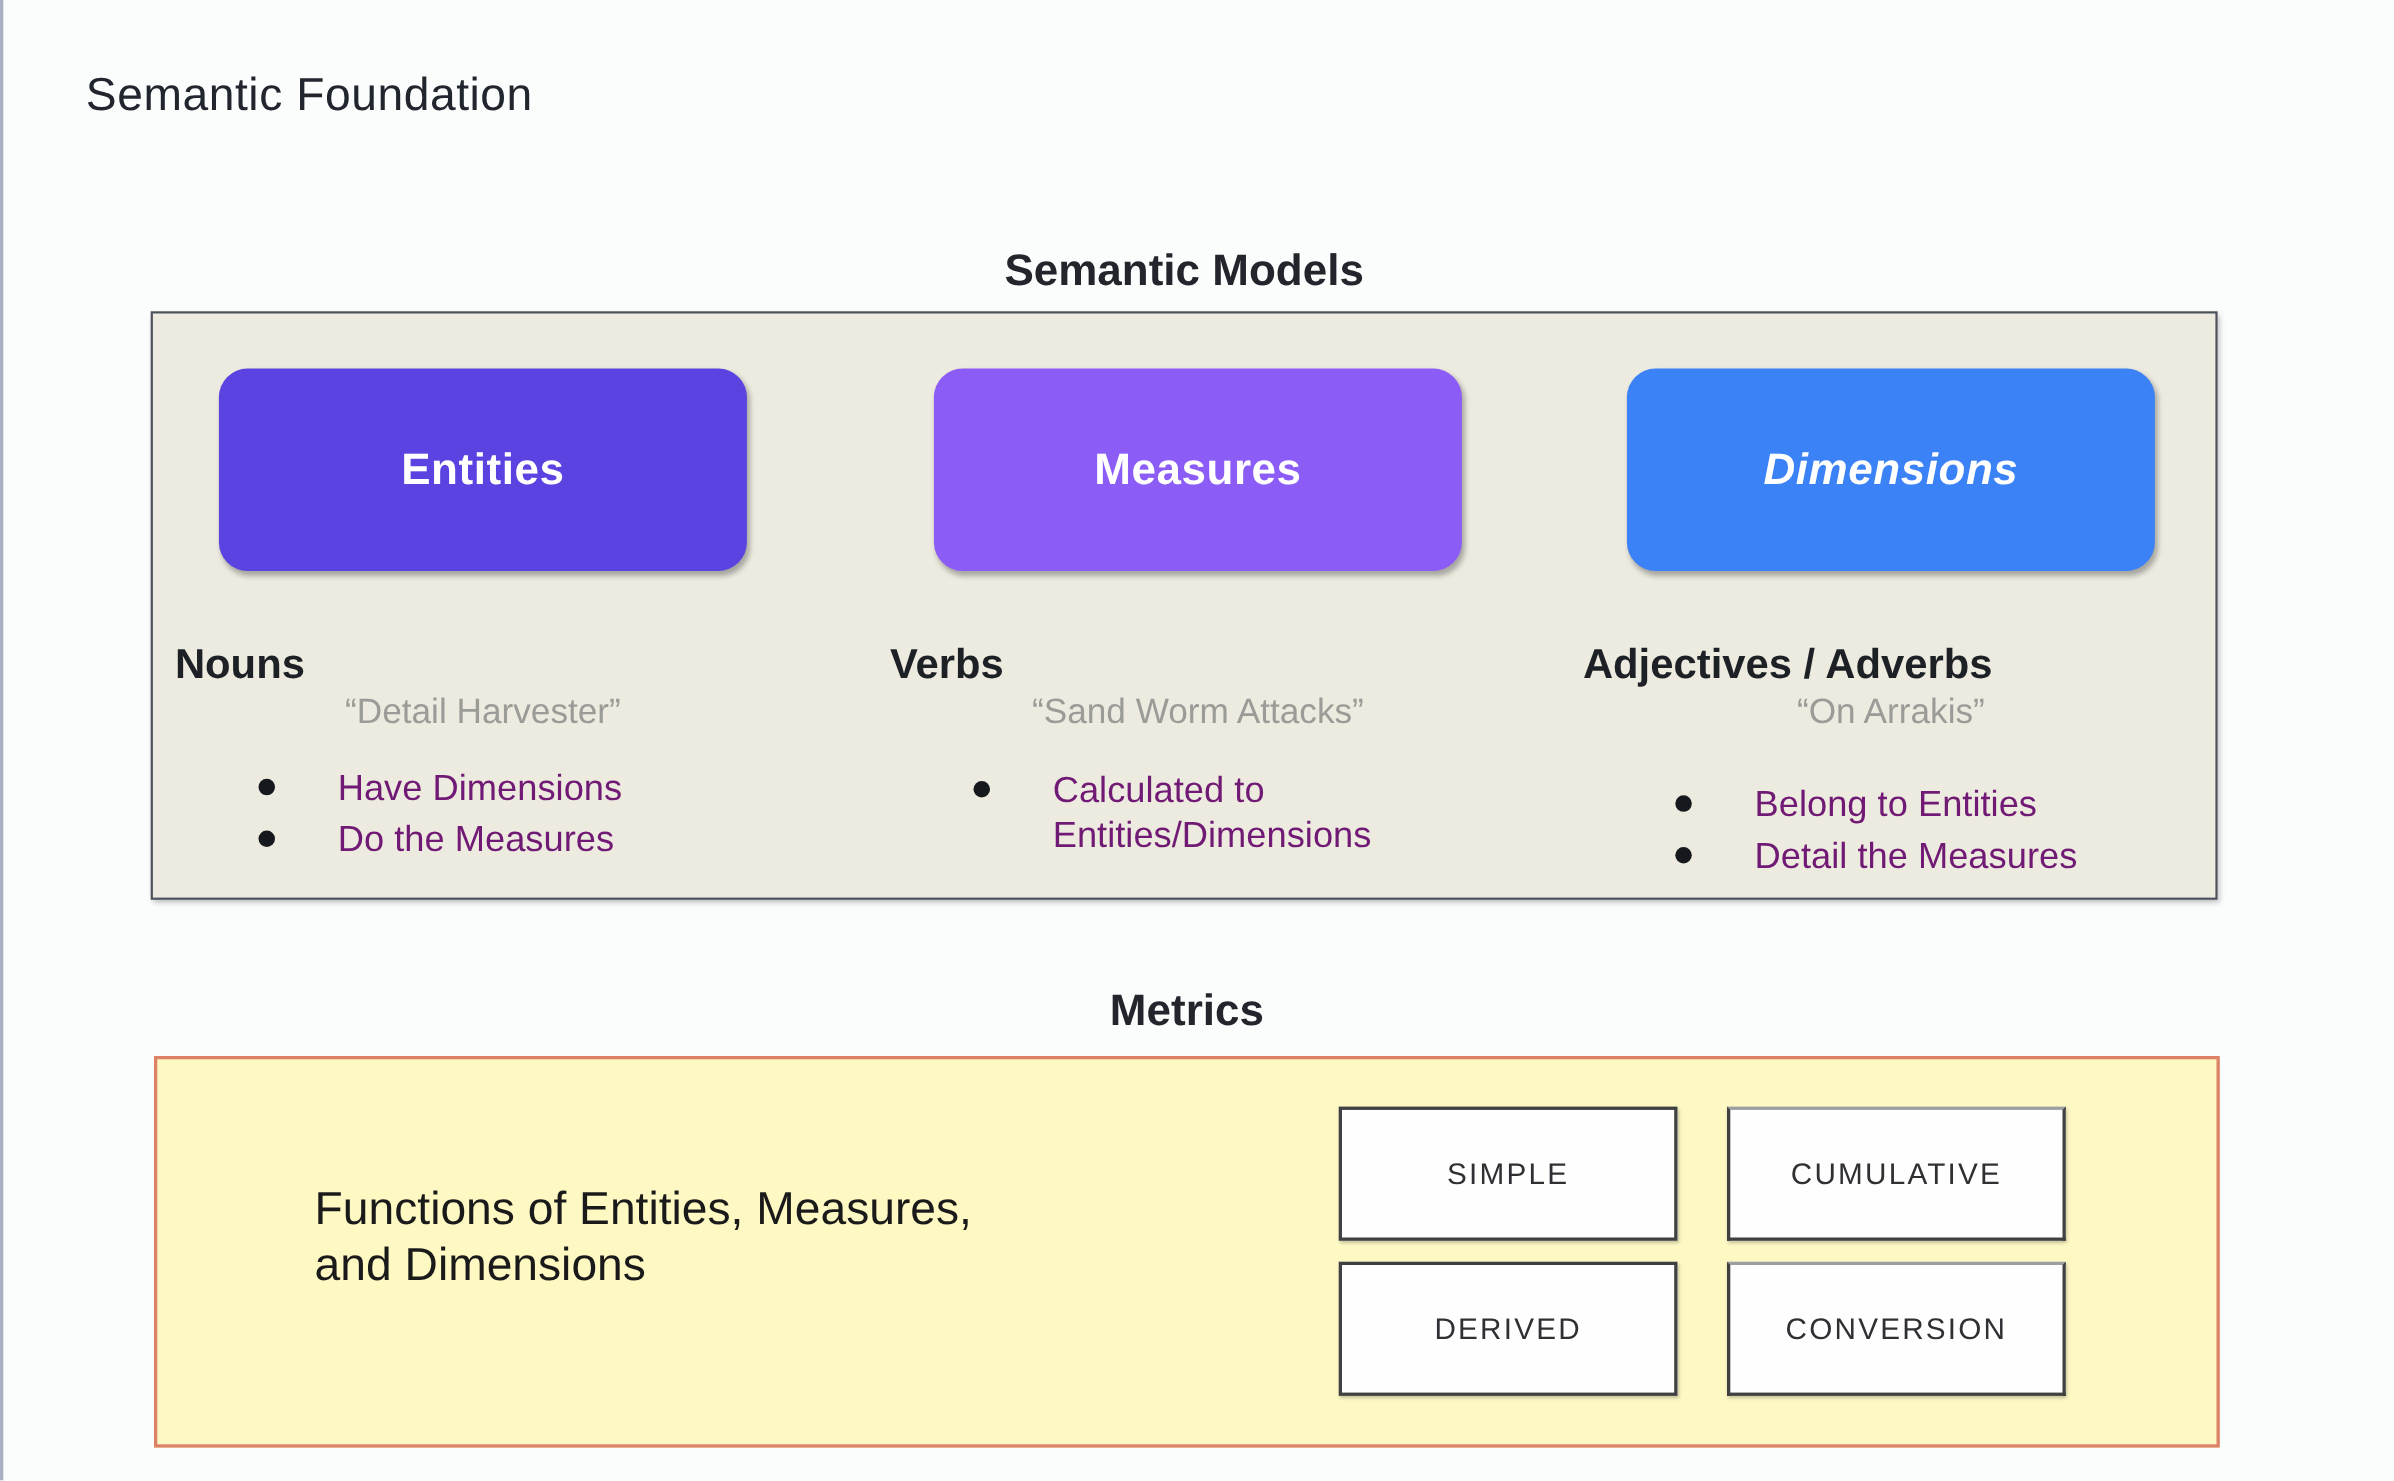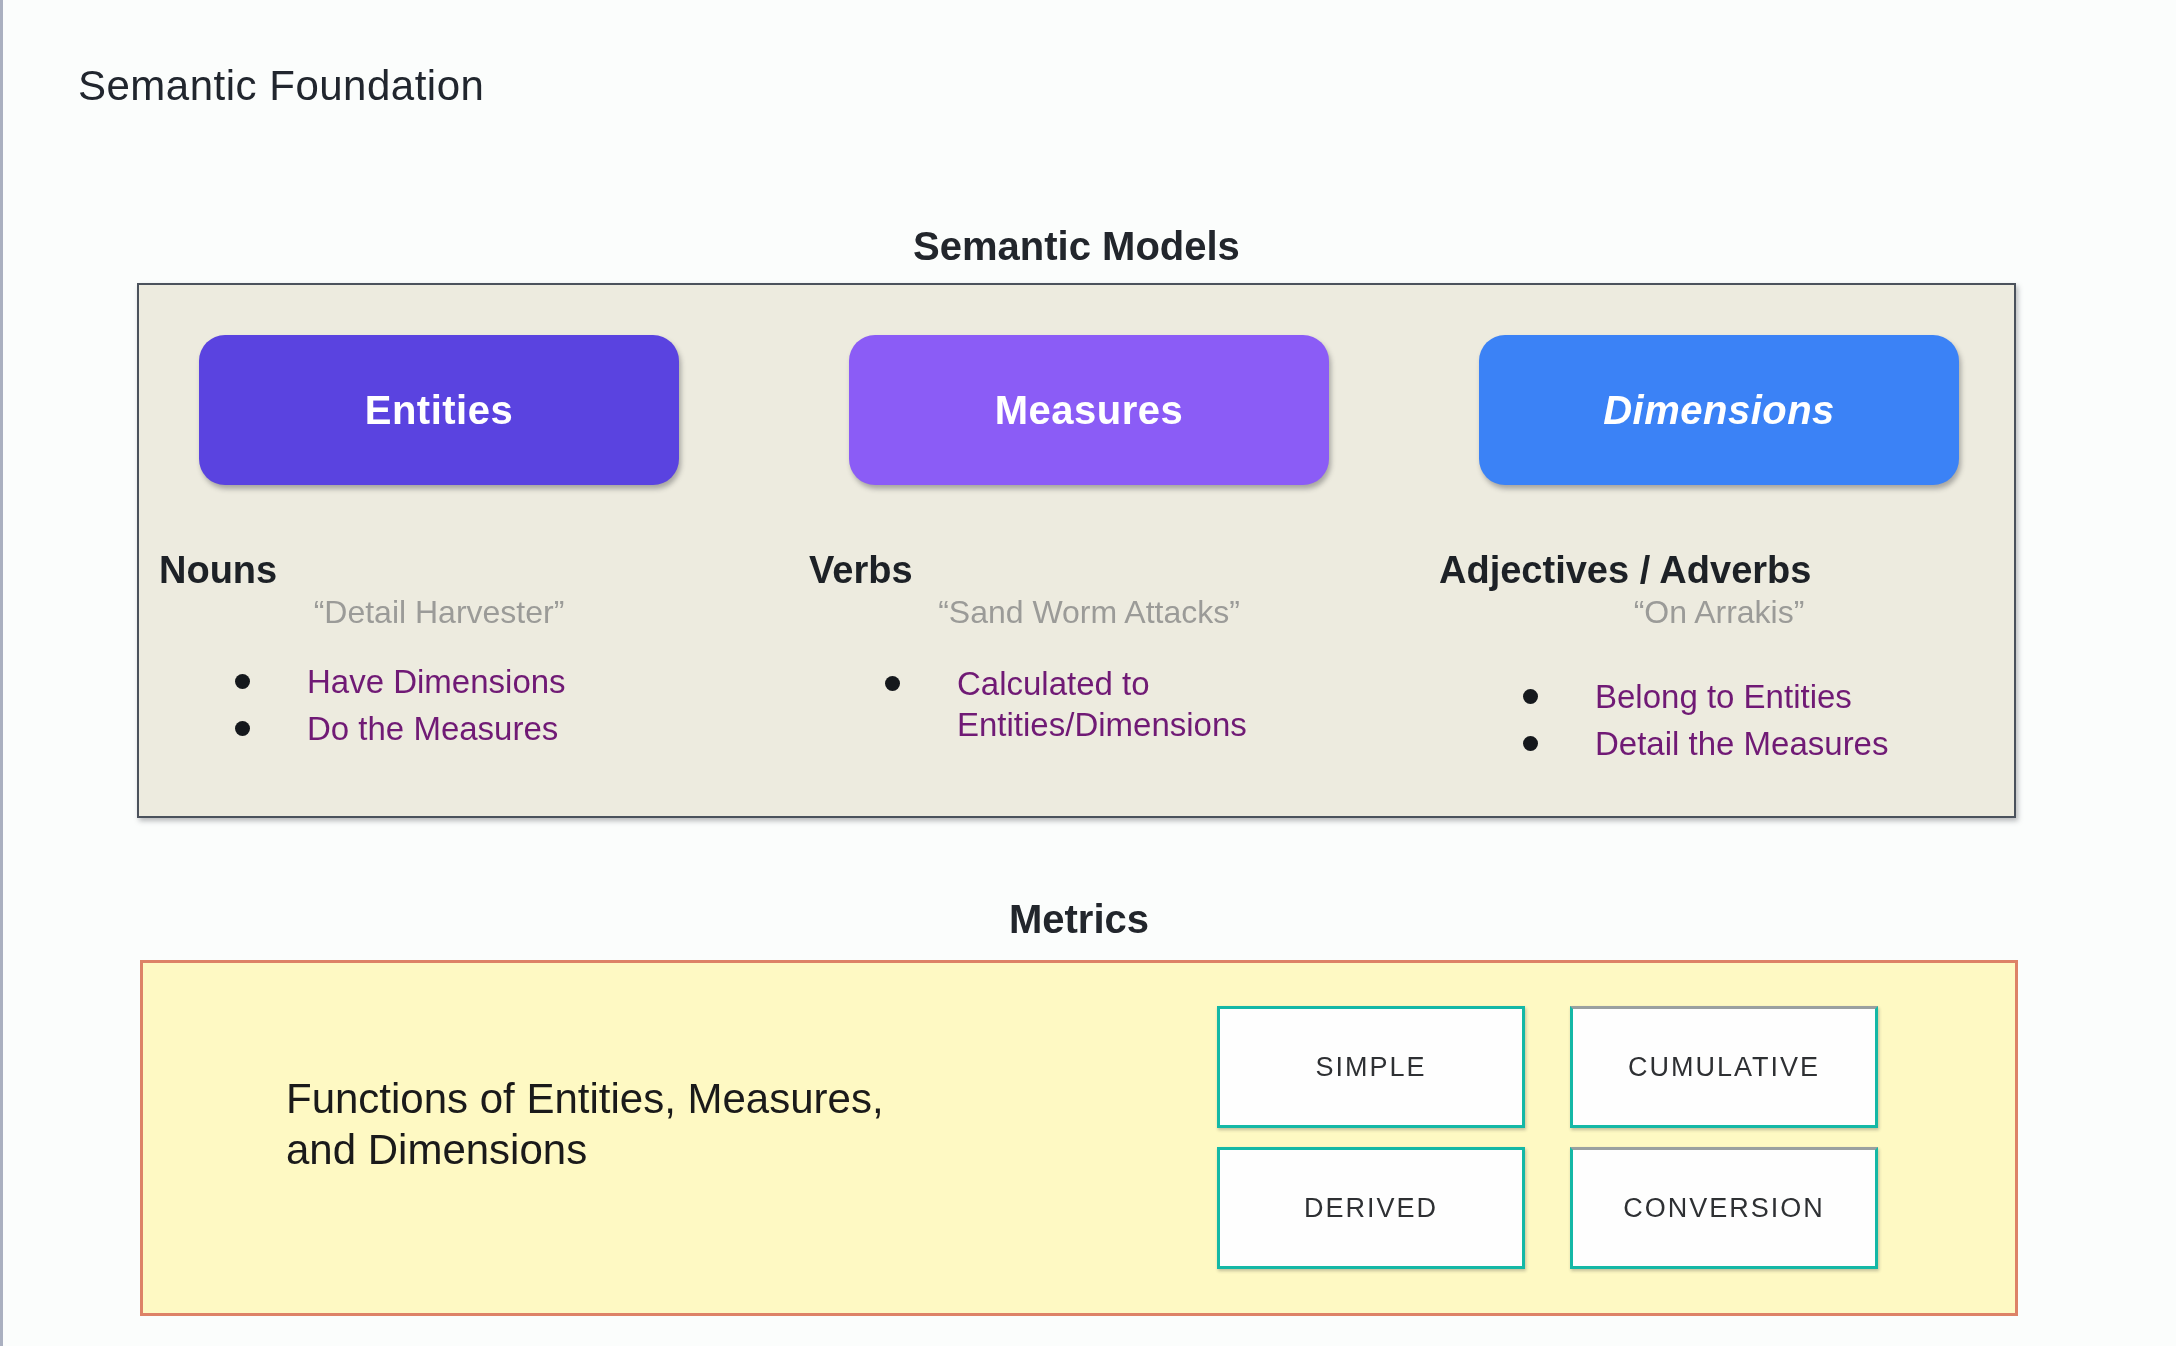--- a/index.html
+++ b/index.html
@@ -37,21 +37,21 @@
     box-shadow: 2px 3px 5px rgba(60,64,72,0.35);
   }
   .model-col {
     position: absolute; top: 0; width: 560px; height: 100%;
   }
   .col-entities   { left: 20px; }
   .col-measures   { left: 670px; }
   .col-dimensions { left: 1300px; }
 
   .pill {
-    width: 480px; height: 150px;
+    width: 480px; height: 184px;
     margin: 50px auto 0 auto;
     border-radius: 26px;
     display: flex; align-items: center; justify-content: center;
     color: #ffffff; font-size: 40px; font-weight: 700;
     letter-spacing: 0.5px;
     box-shadow: 2px 4px 5px rgba(40,40,50,0.35);
   }
   .pill-entities   { background: #5a43e0; }
   .pill-measures   { background: #8b5cf6; }
   .pill-dimensions { background: #3b82f6; font-style: italic; }
@@ -97,21 +97,21 @@
   .metrics-desc span { display: block; }
   .metrics-grid {
     position: absolute; left: 1074px; top: 43px;
     display: grid;
     grid-template-columns: 308px 308px;
     grid-auto-rows: 122px;
     column-gap: 45px; row-gap: 19px;
   }
   .metric-cell {
     background: #fefefe;
-    border: 3px solid #14b8a6;
+    border: 3px solid #404040;
     display: flex; align-items: center; justify-content: center;
     font-size: 27px; letter-spacing: 2px;
     color: #2e3033;
     box-shadow: 1px 2px 3px rgba(60,60,60,0.3);
   }
   .metric-cell.row2 { border-top-color: #9aa0a0; }
 </style>
 </head>
 <body>
 

